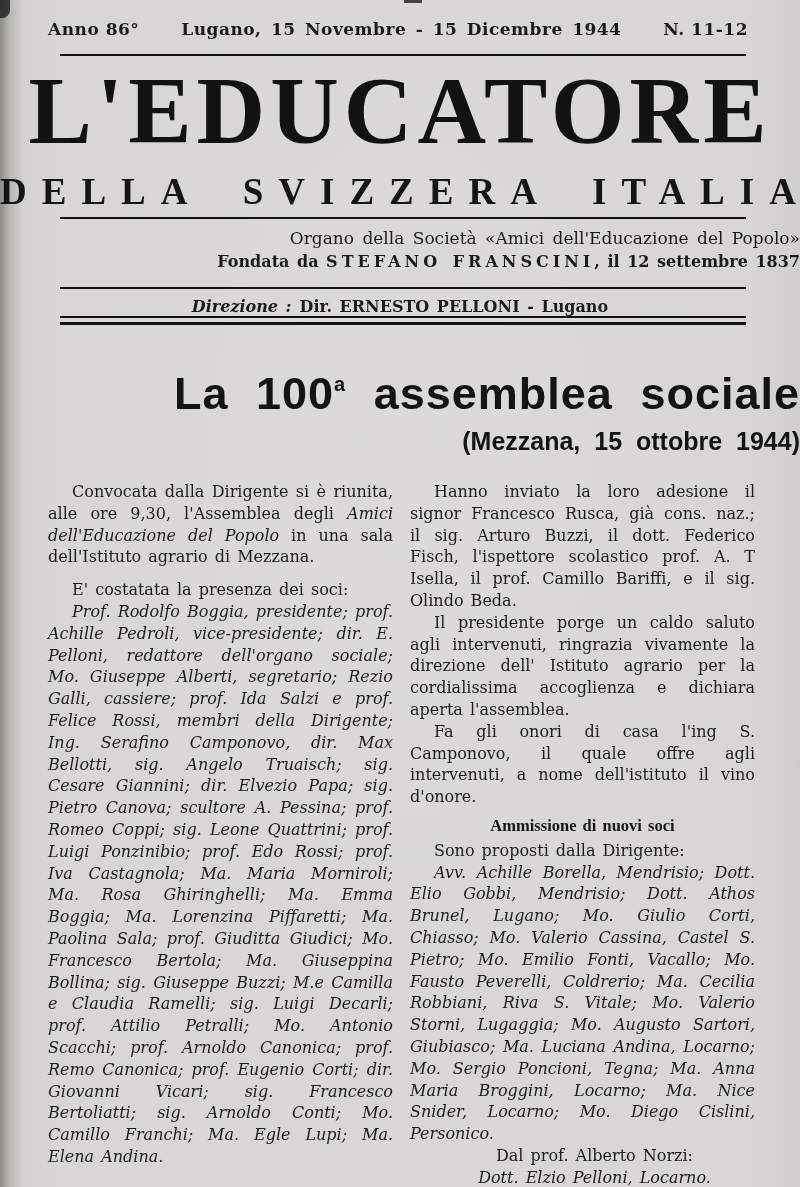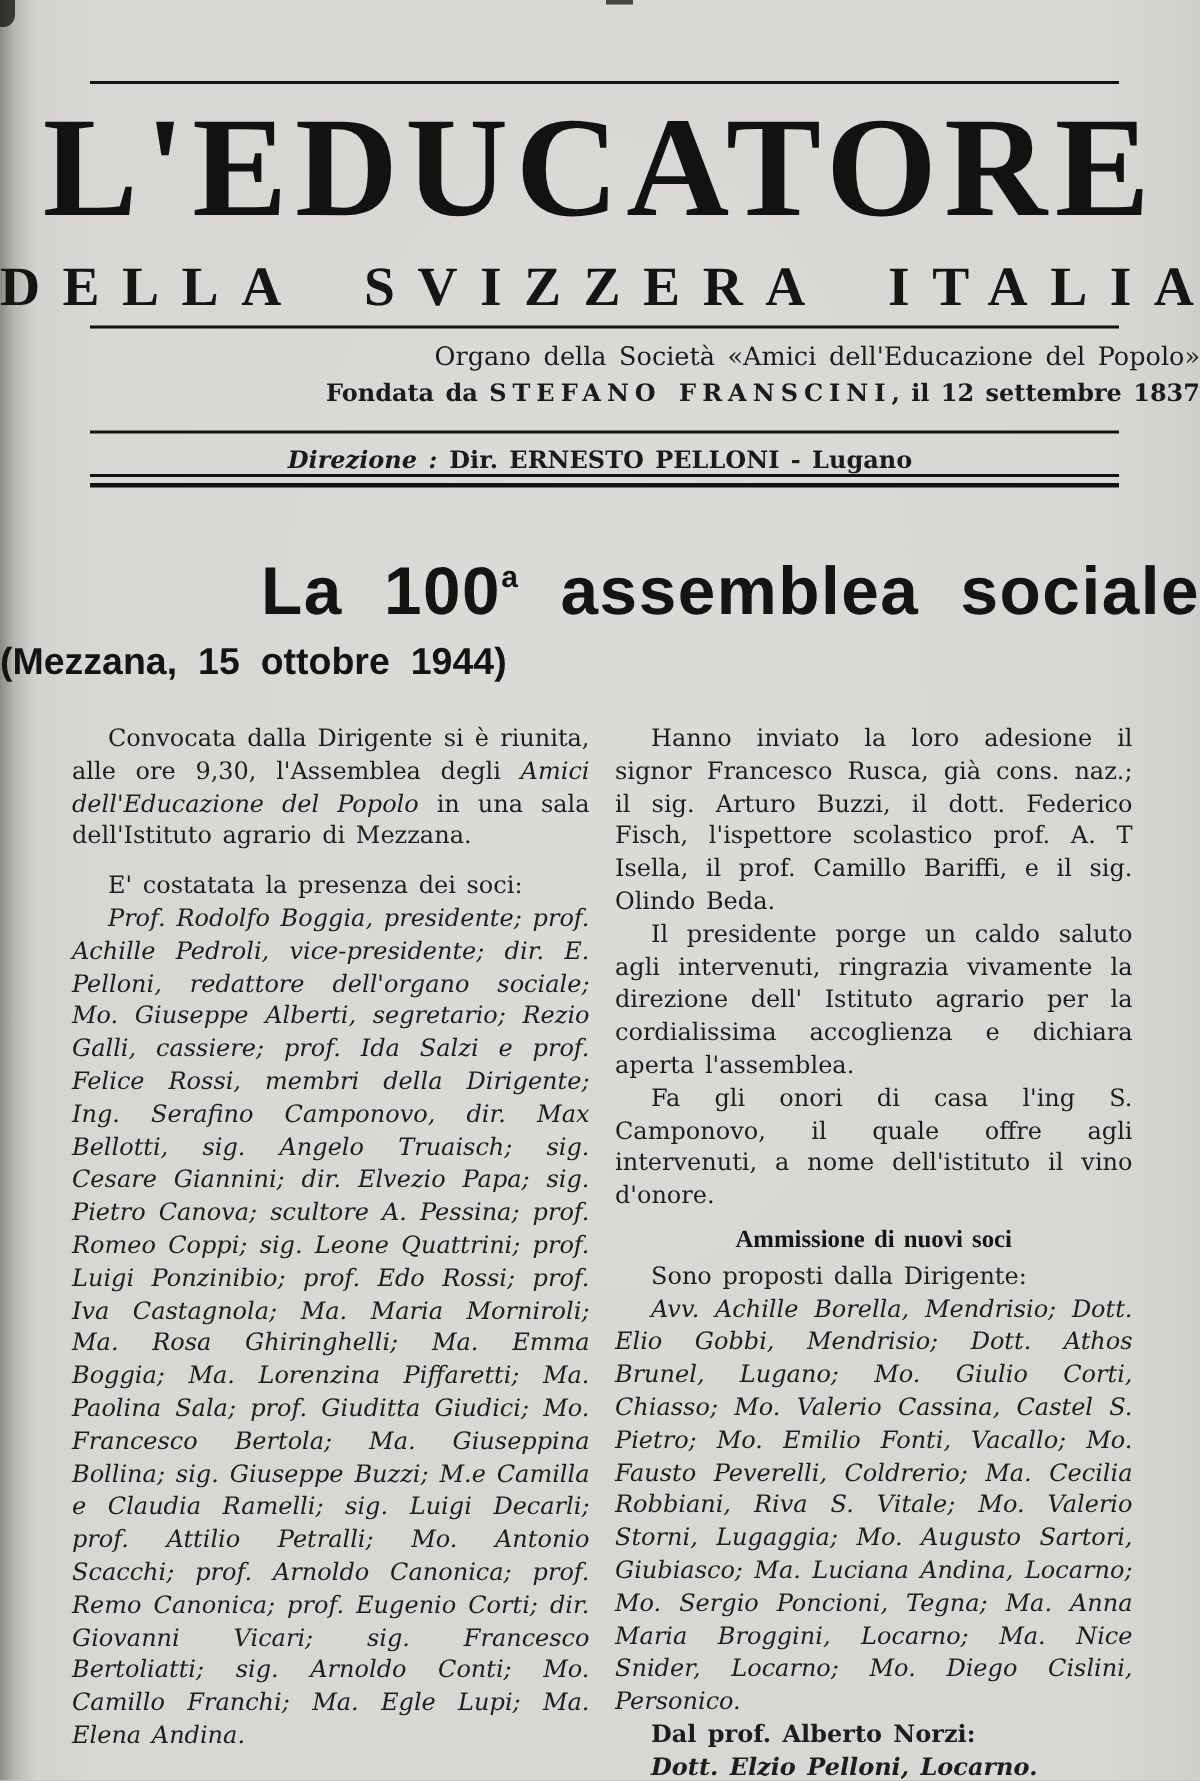--- a/index.html
+++ b/index.html
@@ -93,21 +93,21 @@
     font-family:"Liberation Sans", sans-serif;
     font-weight:bold;
     font-size:45px;
     letter-spacing:1px;
     word-spacing:14px;
     color:#141412;
   }
   .article-title sup{font-size:20px;vertical-align:18px;}
   .article-subtitle{
     position:absolute;top:427px;left:0;right:0;
-    text-align:left;
+    text-align:right;
     font-family:"Liberation Sans", sans-serif;
     font-weight:bold;
     font-size:25px;
     word-spacing:7px;
     color:#141412;
   }
 
   
   .columns{
     position:absolute;top:481px;left:48px;width:707px;
@@ -121,30 +121,35 @@
   }
   .col p{margin:0;text-indent:24px;}
   .col p.gap-top{margin-top:11px;}
   .col h3{
     margin:7px 0 3px 0;
     font-size:16.5px;text-align:center;font-weight:bold;text-indent:0;
     color:#161614;
     font-family:Liberation Serif, serif;
   }
   .col .it{font-style:italic;}
-  .col p.no-just{text-align:left;font-weight:bold;}
+  .col p.no-just{text-align:center;}
 </style>
 </head>
 <body>
 
 <div class="page">
   <div class="edge-left"></div>
   <div class="corner-mark"></div>
   <div class="speck"></div>
 
+  <div class="header-row">
+    <span class="header-left">Anno 86°</span>
+    <span class="header-center">Lugano, 15 Novembre - 15 Dicembre 1944</span>
+    <span class="header-right">N. 11-12</span>
+  </div>
 
   <div class="rule rule-1"></div>
 
   <div class="masthead-title">L'EDUCATORE</div>
   <div class="masthead-sub">DELLA SVIZZERA ITALIANA</div>
 
   <div class="rule rule-2"></div>
 
   <div class="organ-line">Organo della Società «Amici dell'Educazione del Popolo»</div>
   <div class="founded-line"><span>Fondata da </span><span class="founder">STEFANO FRANSCINI</span><span>, il 12 settembre 1837</span></div>

